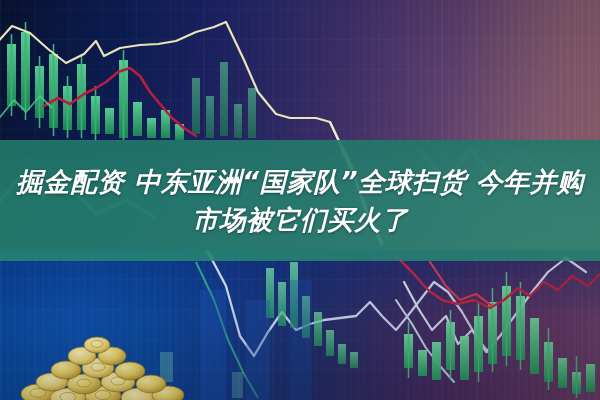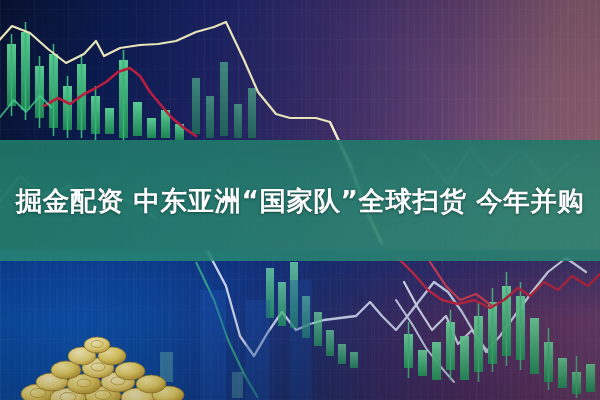--- a/index.html
+++ b/index.html
@@ -79,20 +79,21 @@
     position:absolute;left:0;right:0;top:140px;height:7px;
     background:linear-gradient(180deg,rgba(33,122,106,.35),rgba(33,122,106,0));
   }
 
   
   #title{
     position:absolute;left:0;right:0;top:140px;height:121px;
     display:flex;flex-direction:column;
     align-items:center;justify-content:center;
     gap:4px;
+    font-style:italic;
   }
   .tline{
     color:#ffffff;
     font-size:27px;
     line-height:34px;
     font-weight:bold;
     letter-spacing:.5px;
     white-space:nowrap;
     text-shadow:0 1px 3px rgba(0,40,40,.55),0 0 1px rgba(0,0,0,.4);
   }
@@ -288,15 +289,16 @@
     </g>
   </svg>
 
   <div class="layer" id="bg-vignette"></div>
 
   <div id="band"></div>
   <div id="band-fade-top"></div>
 
   <div id="title">
     <div class="tline" id="tline1">掘金配资 中东亚洲“国家队”全球扫货 今年并购</div>
+    <div class="tline" id="tline2">市场被它们买火了</div>
   </div>
 
 </div>
 
 </body></html>

